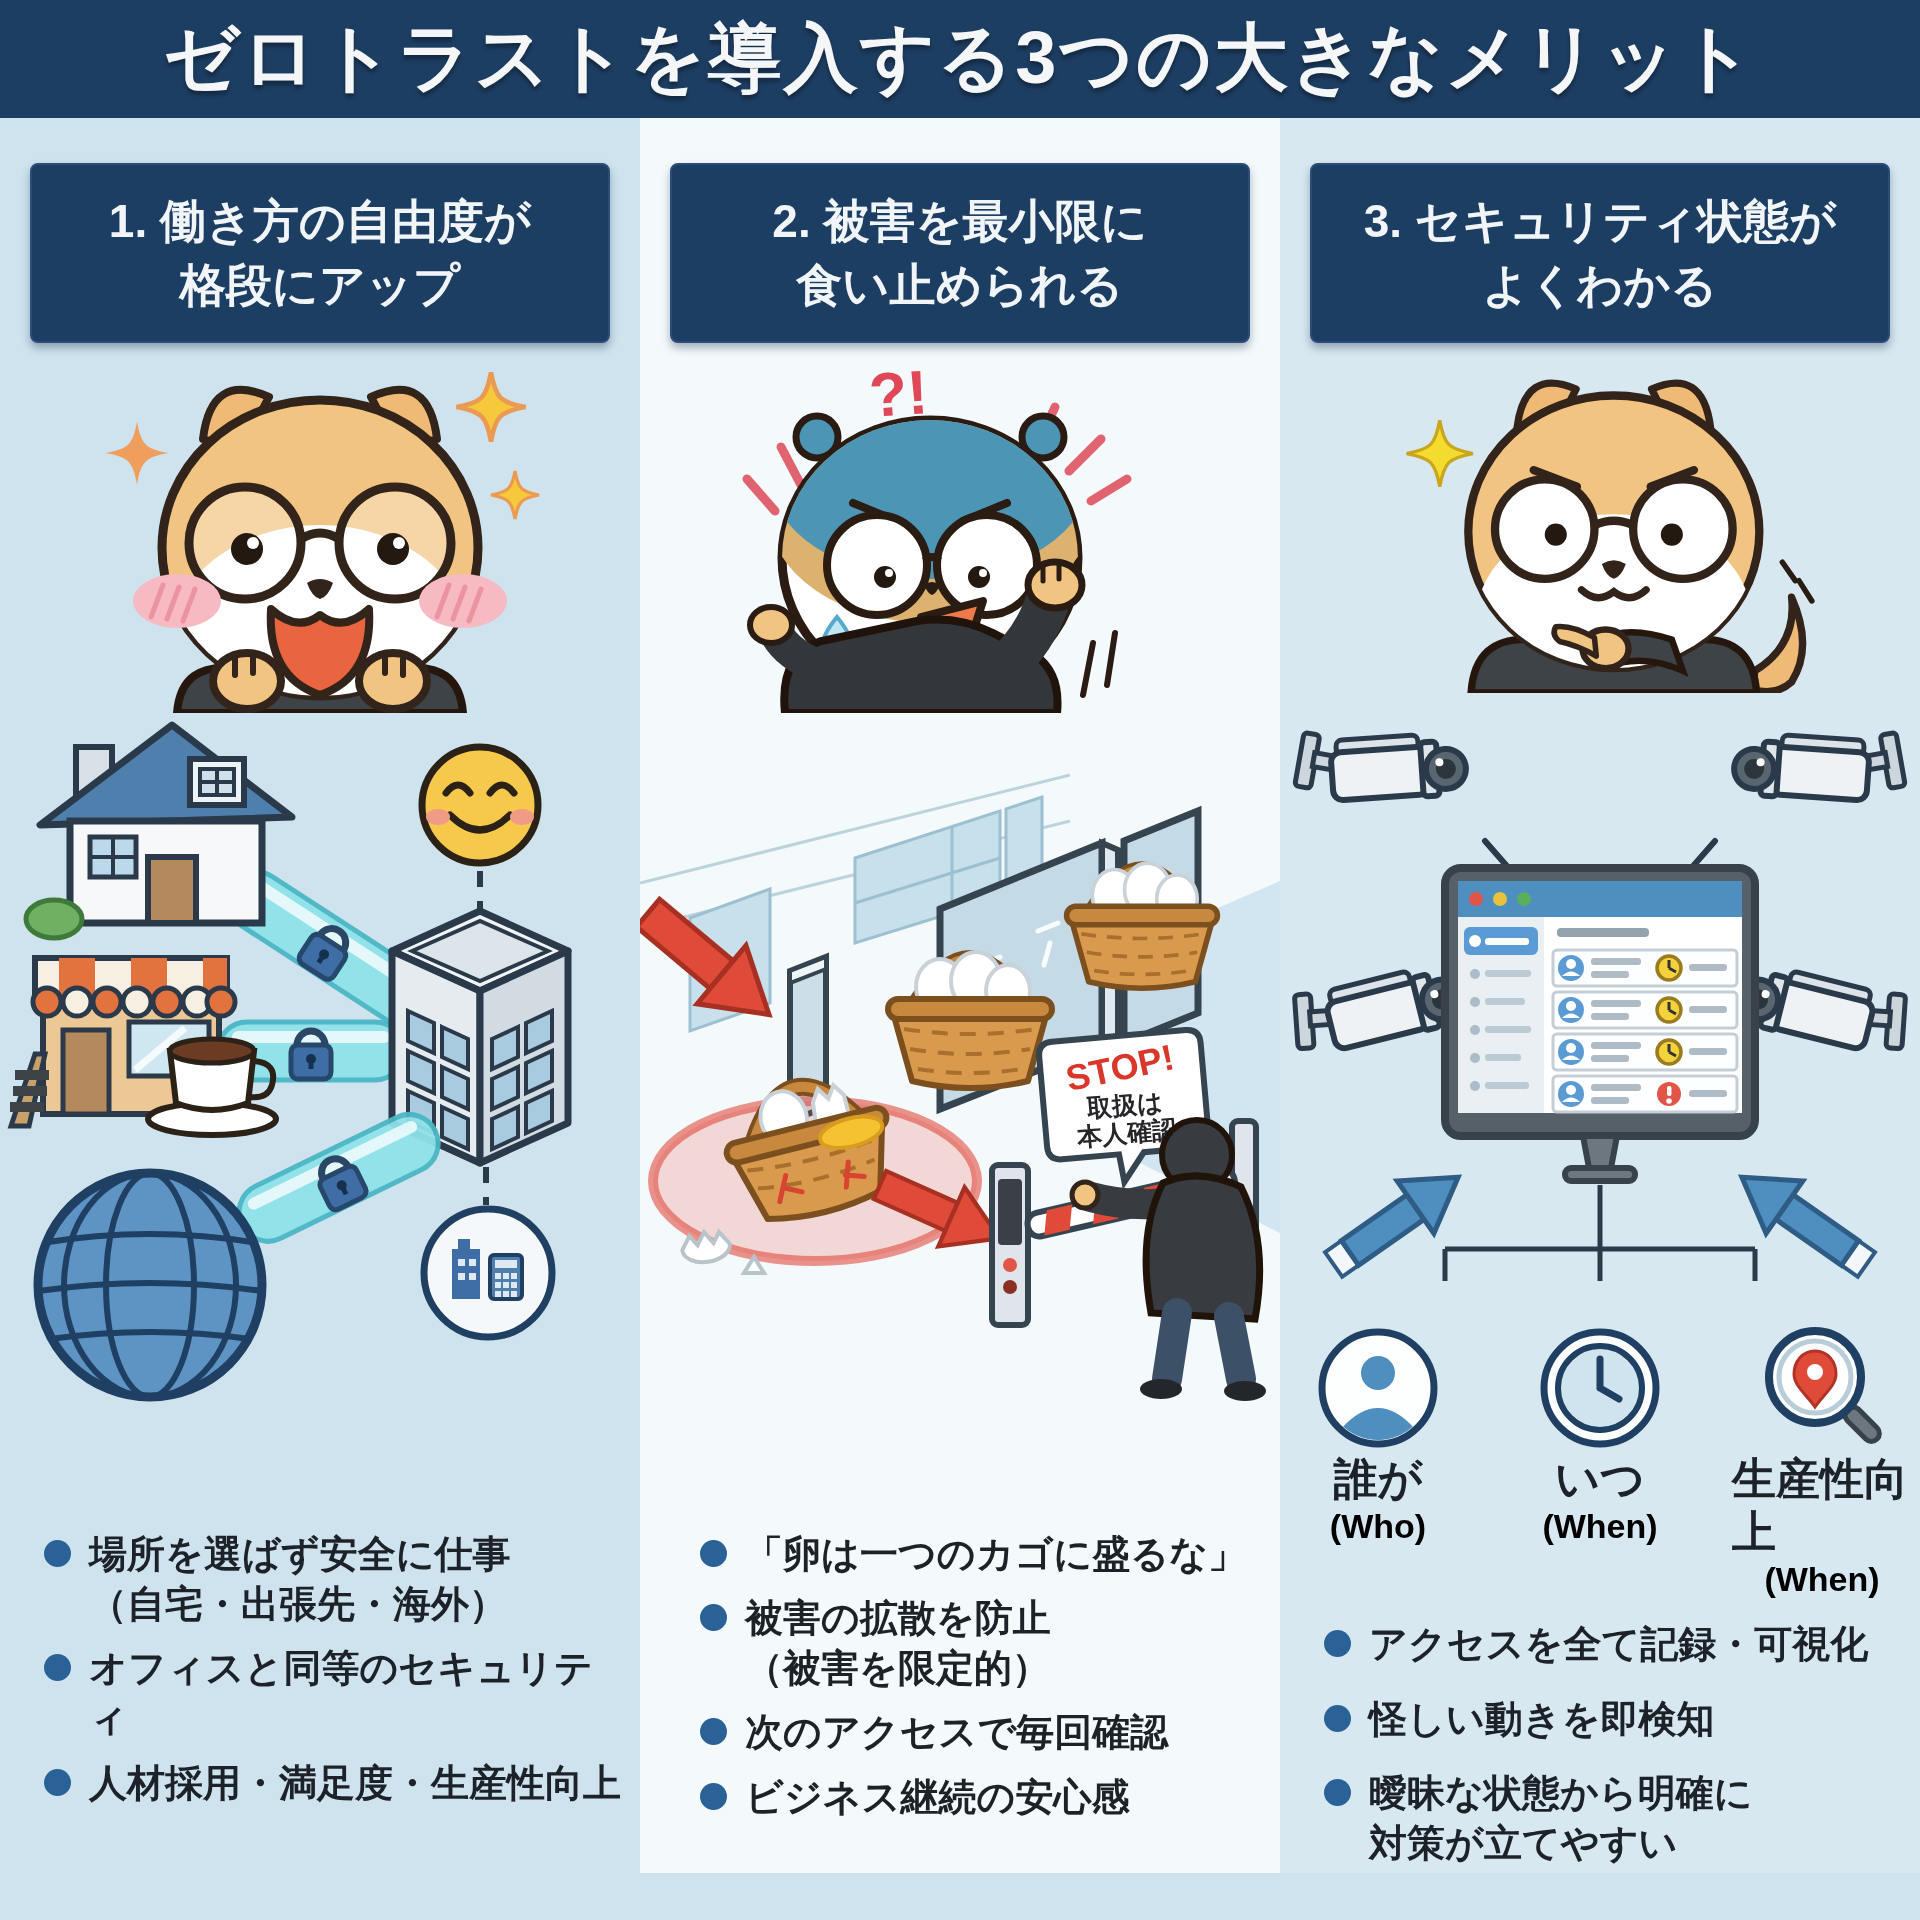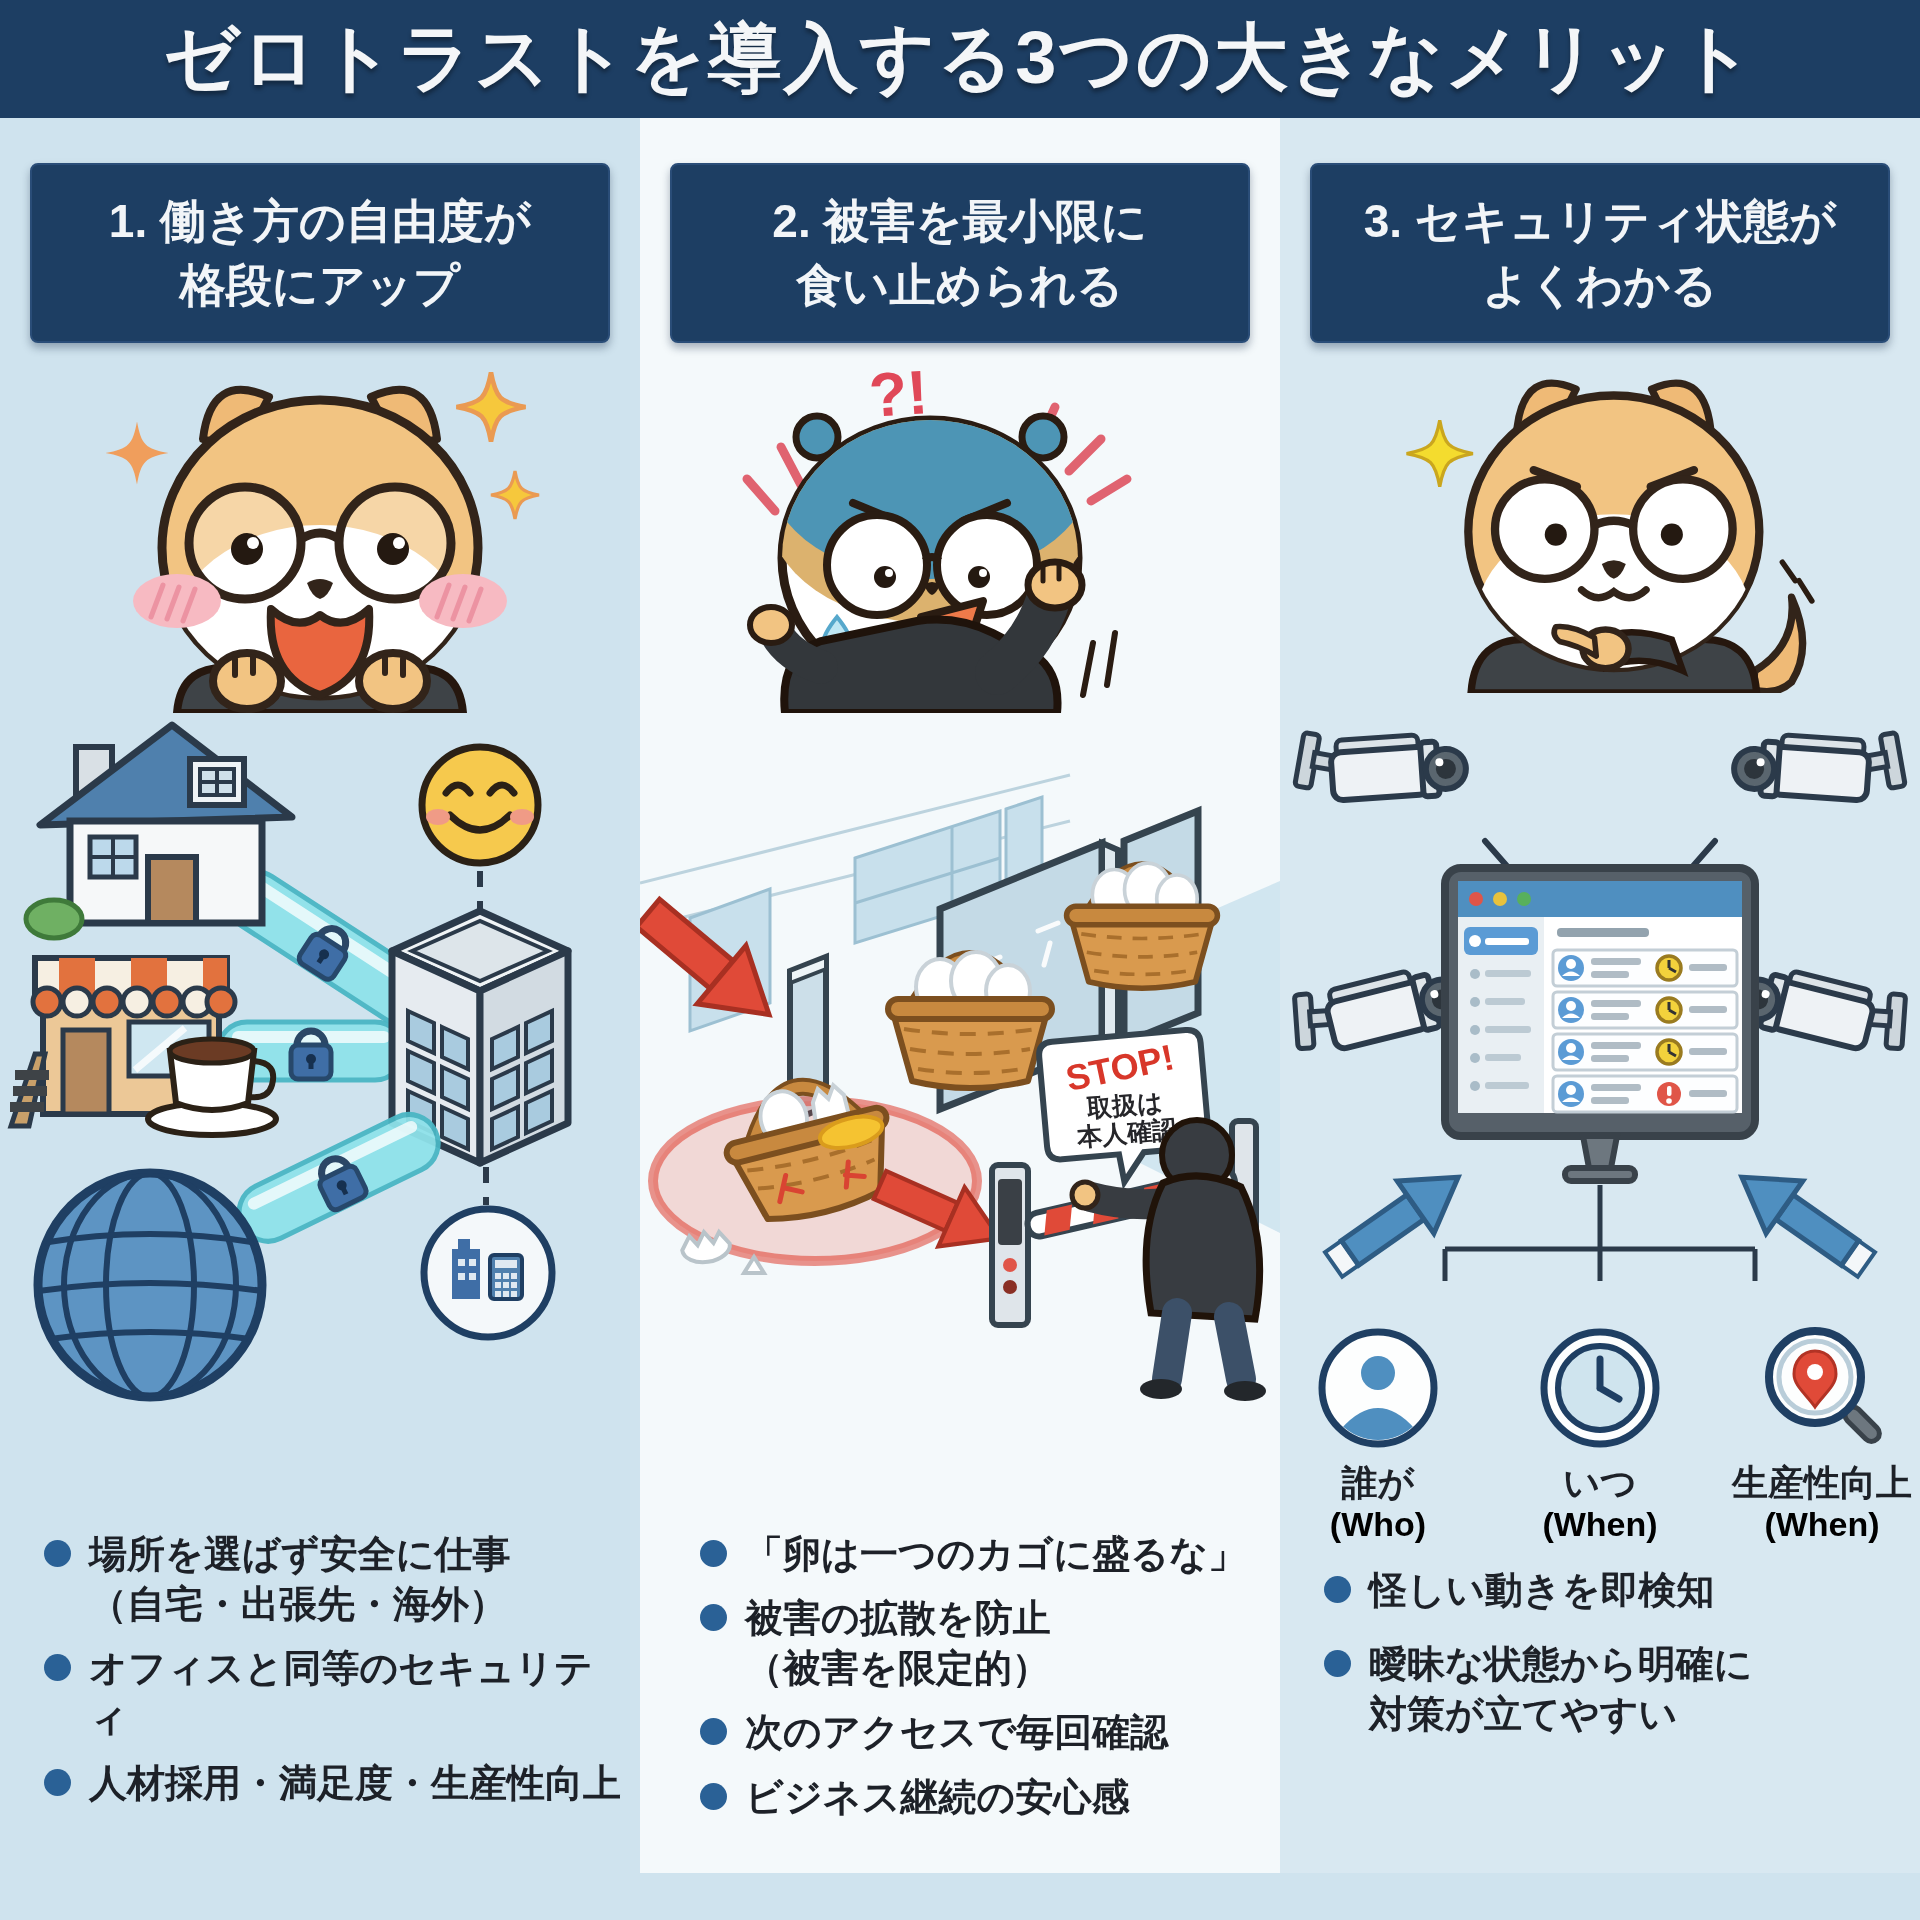--- a/index.html
+++ b/index.html
@@ -27,21 +27,21 @@
   .badge-text { color:#f2f5f8; font-size:46px; font-weight:800; line-height:1.4; white-space:pre-line; }
   .mascot, .illus { display:block; }
   .bullets { width:100%; box-sizing:border-box; padding:26px 18px 0 44px; display:flex; flex-direction:column; gap:14px; }
   .col-2 .bullets { padding-left:60px; }
   .col-3 .bullets { padding-top:20px; gap:24px; }
   .bullet { display:flex; gap:18px; align-items:flex-start; }
   .dot { flex:0 0 auto; width:27px; height:27px; border-radius:50%; background:#2a6196; margin-top:11px; }
   .btext { font-size:38px; font-weight:800; color:#1d2128; line-height:1.32; white-space:pre-line; }
   .dims { display:flex; justify-content:center; align-items:flex-start; gap:42px; margin-top:10px; }
   .dim { width:180px; display:flex; flex-direction:column; align-items:center; }
-  .dim-jp { font-size:36px; font-weight:800; color:#1d2128; margin-top:8px; line-height:1.2; }
+  .dim-jp { font-size:44px; font-weight:800; color:#1d2128; line-height:1.2; }
   .dim-en { font-size:34px; font-weight:800; color:#000000; line-height:1.2; }
   svg text { font-family:"Liberation Sans","DejaVu Sans",sans-serif; }
 </style>
 </head>
 <body>
 
 <header class="header">
   <div class="page-title">ゼロトラストを導入する3つの大きなメリット</div>
 </header>
 
@@ -649,20 +649,24 @@
           <circle cx="58" cy="49" r="8" fill="#fff"></circle>
         </svg>
         <div class="dim-jp">生産性向上</div>
         <div class="dim-en">(When)</div>
       </div>
     </div>
 
     <div class="bullets">
       <div class="bullet">
         <span class="dot"></span>
+        <span class="btext">アクセスを全て記録・可視化</span>
+      </div>
+      <div class="bullet">
+        <span class="dot"></span>
         <span class="btext">怪しい動きを即検知</span>
       </div>
       <div class="bullet">
         <span class="dot"></span>
         <span class="btext">曖昧な状態から明確に
 対策が立てやすい</span>
       </div>
     </div>
   </section>
 

